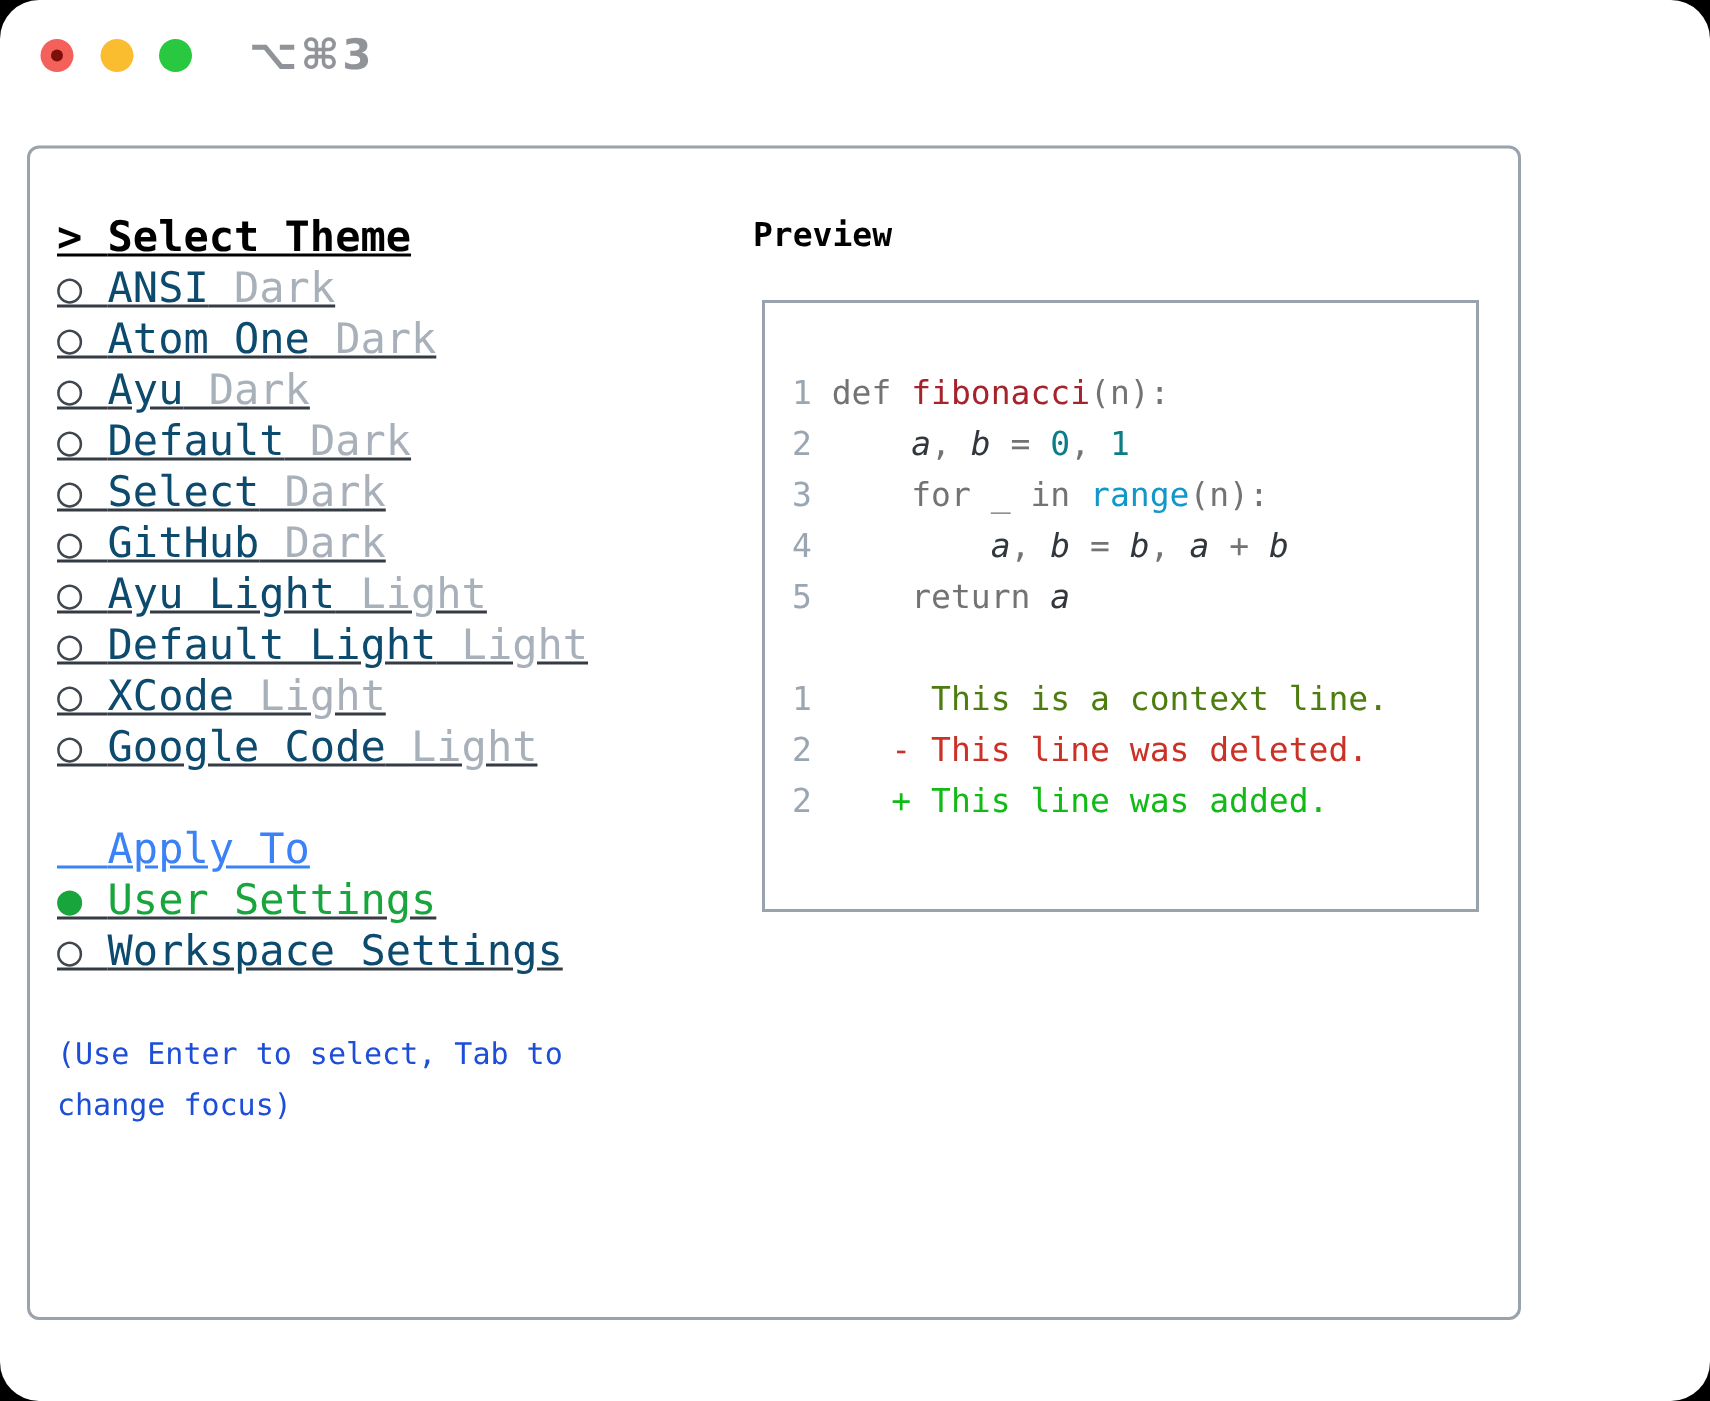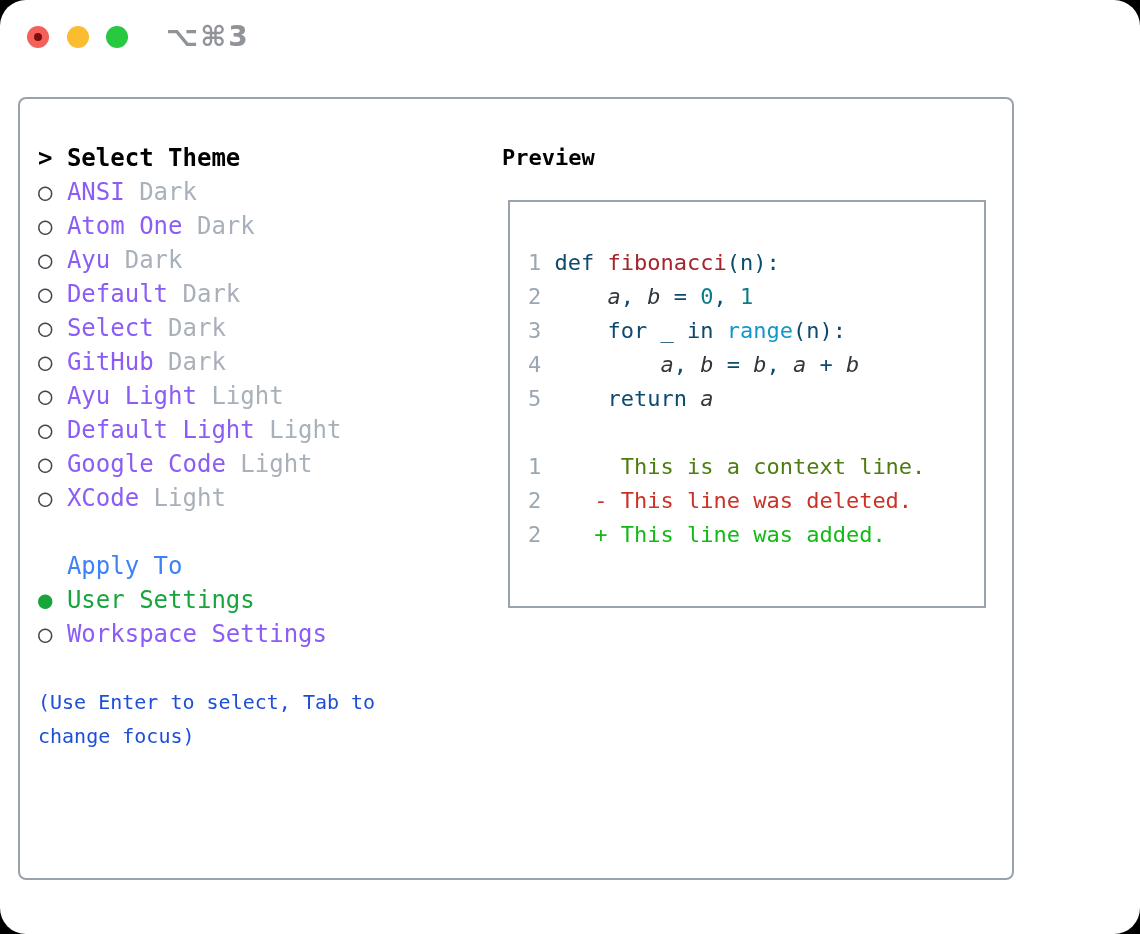--- a/index.html
+++ b/index.html
@@ -25,45 +25,45 @@
     position:absolute;left:166px;top:20px;font-size:28px;font-weight:bold;
     color:#909398;letter-spacing:2px;
     font-family:"DejaVu Sans","Liberation Sans",sans-serif;
   }
   
   .panel{
     position:absolute;left:18px;top:97px;width:996px;height:783px;
     box-sizing:border-box;border:2px solid #9aa2ac;border-radius:8px;
     background:#fff;
   }
-  .row{white-space:pre;font-size:24px;line-height:34px;min-height:34px;color:#343b42;}
+  .row{white-space:pre;font-size:28px;line-height:34px;min-height:34px;color:#343b42;text-decoration:underline;}
   .spacer{height:34px;}
   
   .left-col{position:absolute;left:18px;top:42px;}
   .hdr{font-weight:bold;color:#000;}
   .hdr .marker{color:#000;font-weight:bold;}
   .marker{color:#3f464d;}
-  .name{color:#8b5cf6;}
+  .name{color:#0c4a6e;}
   .variant{color:#a8b0ba;}
   .selected .marker,.selected .name{color:#17a53c;}
   .apply-hdr{color:#3b82f6;}
   .hint{
     width:400px;white-space:pre-wrap;font-size:20px;line-height:34px;
     color:#1d4ed8;
   }
   
   .preview-label{position:absolute;left:482px;top:42px;font-size:22px;line-height:34px;font-weight:bold;color:#000;}
   .preview-box{
     position:absolute;left:488px;top:101px;width:478px;height:408px;
     box-sizing:border-box;border:2px solid #9aa3ad;background:#fff;
     padding:44px 0 0 18px;overflow:hidden;
   }
   .code-line{white-space:pre;font-size:22px;line-height:34px;min-height:34px;}
   .ln{color:#9aa6b2;}
-  .pln{color:#0c4a6e;}
+  .pln{color:#737373;}
   .fn{color:#a6232b;}
   .numlit{color:#0d7d85;}
   .call{color:#1197c9;}
   .varit{color:#31373d;font-style:italic;}
   .ctx{color:#4d7c0f;}
   .del{color:#cb3227;}
   .add{color:#12ba16;}
 </style>
 </head>
 <body>
@@ -84,22 +84,22 @@
 
       <div>
           <div class="row"><span class="marker">○ </span><span class="name">ANSI</span><span class="variant"> Dark</span></div>
           <div class="row"><span class="marker">○ </span><span class="name">Atom One</span><span class="variant"> Dark</span></div>
           <div class="row"><span class="marker">○ </span><span class="name">Ayu</span><span class="variant"> Dark</span></div>
           <div class="row"><span class="marker">○ </span><span class="name">Default</span><span class="variant"> Dark</span></div>
           <div class="row"><span class="marker">○ </span><span class="name">Select</span><span class="variant"> Dark</span></div>
           <div class="row"><span class="marker">○ </span><span class="name">GitHub</span><span class="variant"> Dark</span></div>
           <div class="row"><span class="marker">○ </span><span class="name">Ayu Light</span><span class="variant"> Light</span></div>
           <div class="row"><span class="marker">○ </span><span class="name">Default Light</span><span class="variant"> Light</span></div>
+          <div class="row"><span class="marker">○ </span><span class="name">XCode</span><span class="variant"> Light</span></div>
           <div class="row"><span class="marker">○ </span><span class="name">Google Code</span><span class="variant"> Light</span></div>
-          <div class="row"><span class="marker">○ </span><span class="name">XCode</span><span class="variant"> Light</span></div>
         </div>
 
       <div class="spacer"></div>
 
       <div class="row apply-hdr"><span class="marker">  </span><span>Apply To</span></div>
 
       <div>
           <div class="row selected"><span class="marker">● </span><span class="name">User Settings</span></div>
           <div class="row"><span class="marker">○ </span><span class="name">Workspace Settings</span></div>
         </div>

